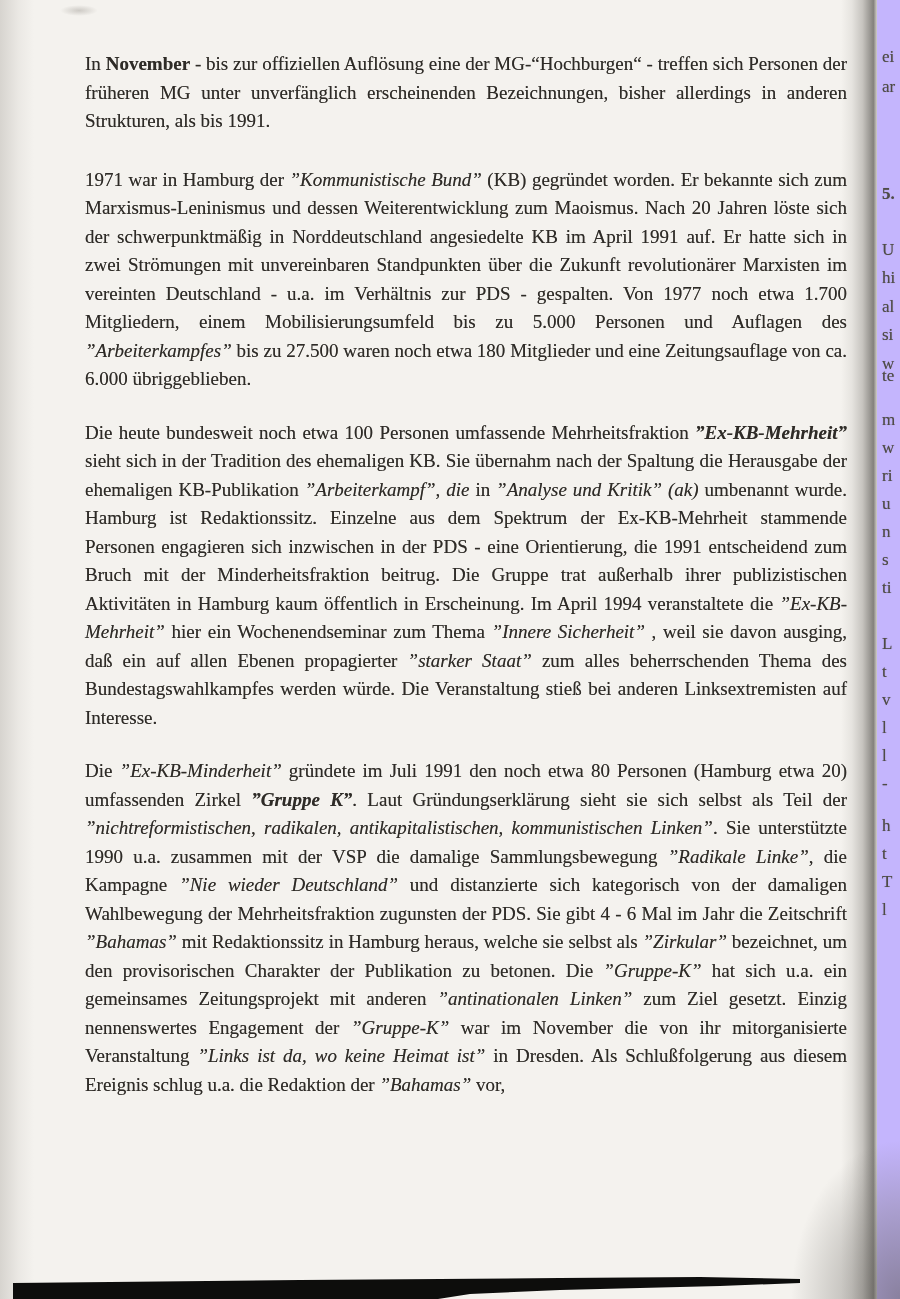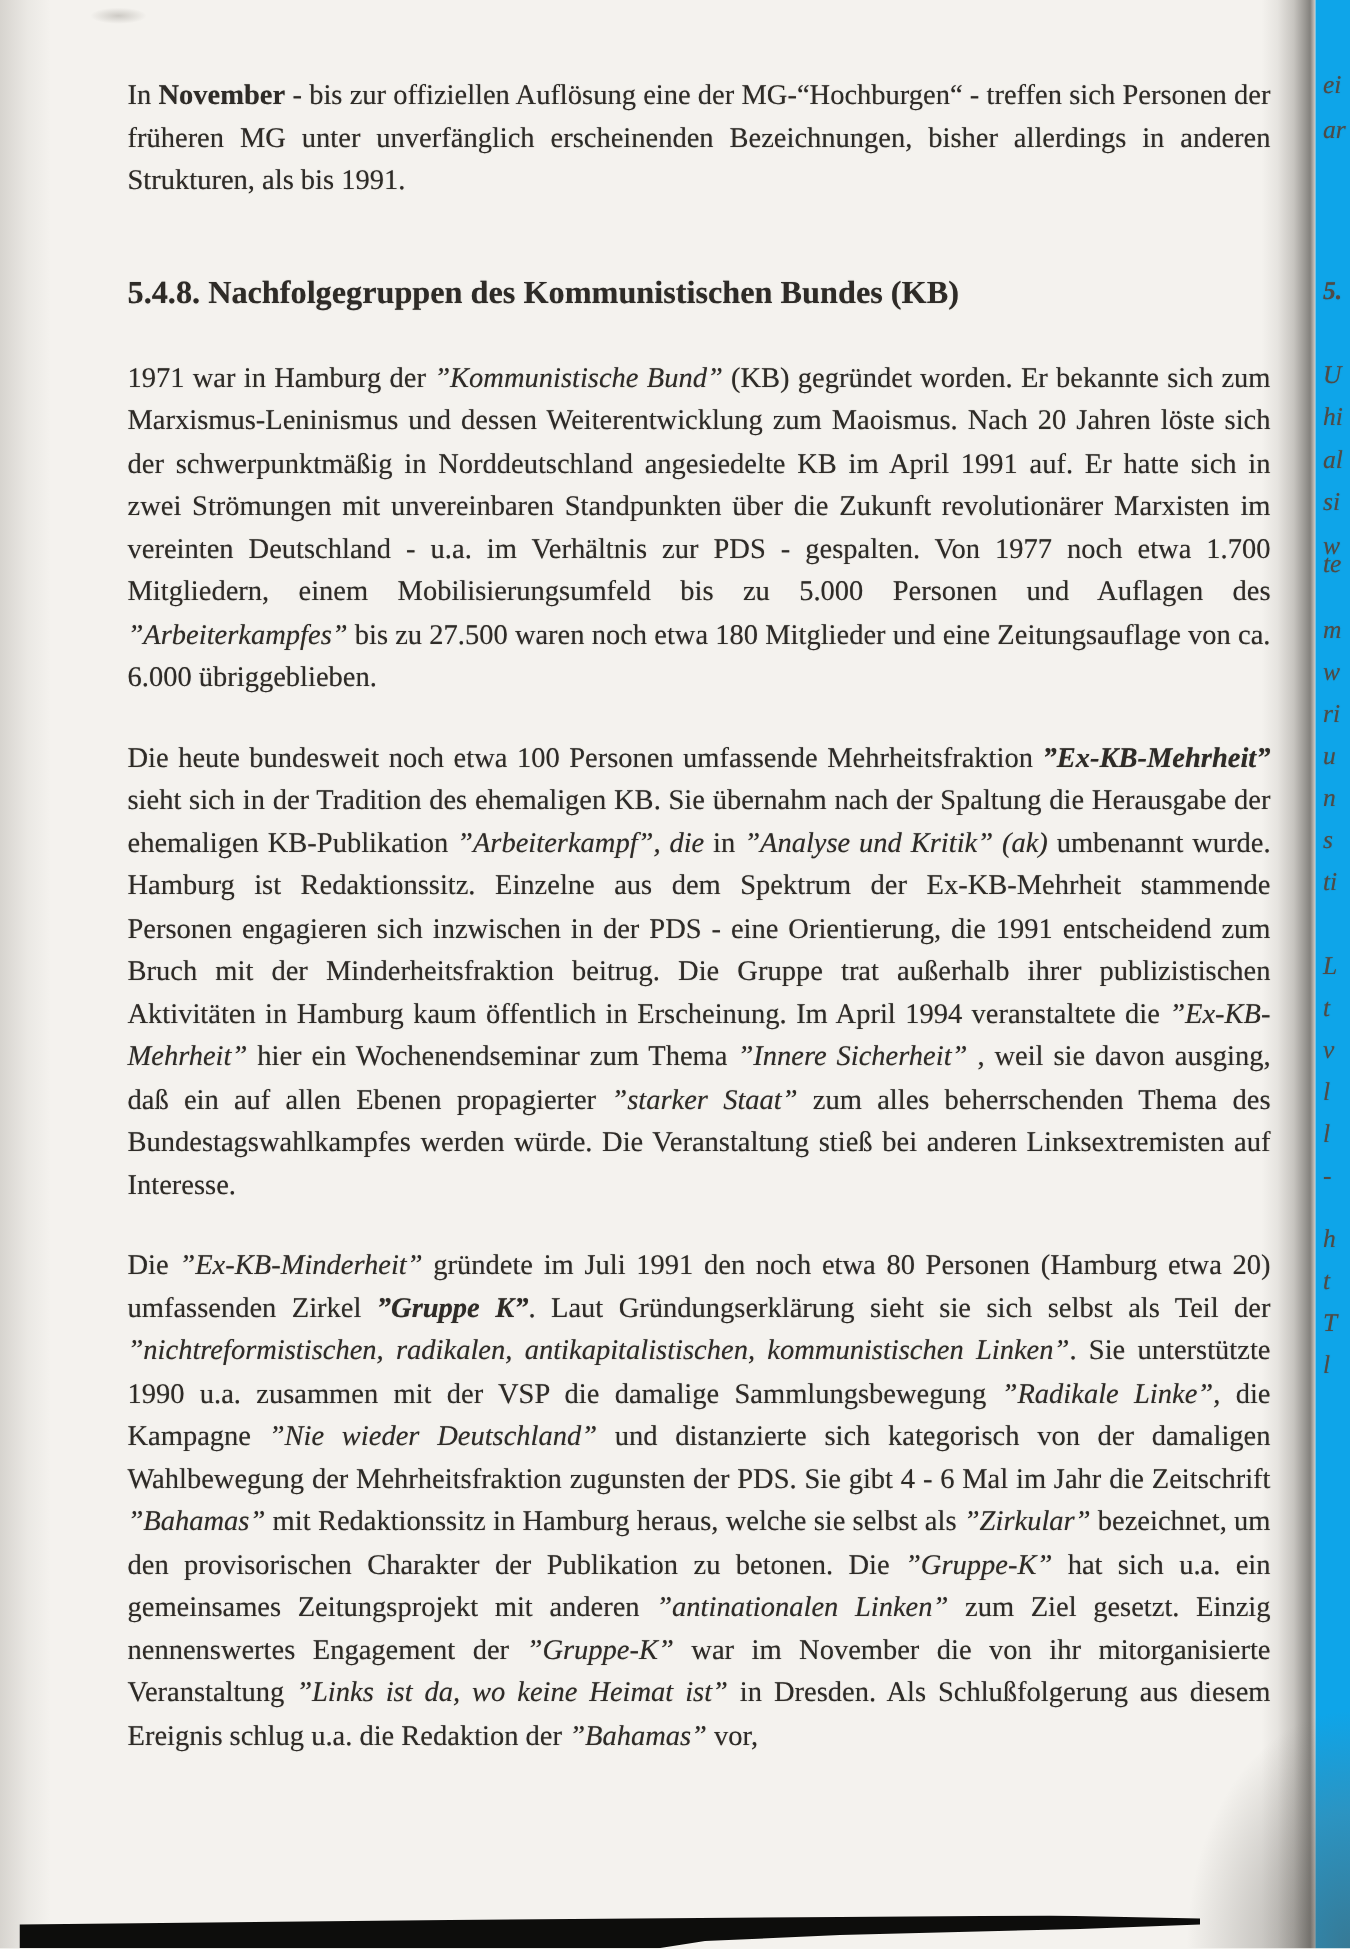--- a/index.html
+++ b/index.html
@@ -47,22 +47,21 @@
       rgba(105,100,93,0.10) 30%,
       rgba(92,88,82,0.30) 60%,
       rgba(74,71,66,0.52) 80%,
       rgba(62,60,56,0.62) 90%,
       rgba(130,126,120,0.30) 100%);
   }
 
   .next-page{
     position:absolute;top:0;right:0;width:23px;height:100%;
     background:linear-gradient(90deg,#d9d6d1 0px,#eeedе9 4px,#f2f1ed 10px,#f4f3ef 100%);
-    background-color:#0ea5e9;
-    font-style:italic;
+    background-color:#c4b5fd;
   }
   .frag-col{position:absolute;inset:0;overflow:hidden;}
   .frag-col span{
     position:absolute;left:5px;font-size:17px;line-height:20px;color:#4e4b46;
     text-shadow:0 0 0.7px rgba(78,75,70,0.6);white-space:nowrap;
   }
 
   .corner-shade{
     position:absolute;right:0;bottom:0;width:110px;height:160px;
     background:radial-gradient(ellipse at 100% 100%,
@@ -79,21 +78,20 @@
 <body>
 
 <div class="scan">
 
   <div class="left-edge-shade"></div>
   <div class="smudge"></div>
 
   <div class="content">
     <p class="body-text p1"><span>In </span><span class="bd">November</span><span> - bis zur offiziellen Auflösung eine der MG-“Hochburgen“ - treffen sich Personen der früheren MG unter unverfänglich erscheinenden Bezeichnungen, bisher allerdings in anderen Strukturen, als bis 1991.</span></p>
 
-    <h2 class="heading">5.4.8. Nachfolgegruppen des Kommunistischen Bundes (KB)</h2>
 
     <p class="body-text p2"><span>1971 war in Hamburg der </span><span class="it">”Kommunistische Bund”</span><span> (KB) gegründet worden. Er bekannte sich zum Marxismus-Leninismus und dessen Weiterentwicklung zum Maoismus. Nach 20 Jahren löste sich der schwerpunktmäßig in Norddeutschland angesiedelte KB im April 1991 auf. Er hatte sich in zwei Strömungen mit unvereinbaren Standpunkten über die Zukunft revolutionärer Marxisten im vereinten Deutschland - u.a. im Verhältnis zur PDS - gespalten. Von 1977 noch etwa 1.700 Mitgliedern, einem Mobilisierungsumfeld bis zu 5.000 Personen und Auflagen des </span><span class="it">”Arbeiterkampfes”</span><span> bis zu 27.500 waren noch etwa 180 Mitglieder und eine Zeitungsauflage von ca. 6.000 übriggeblieben.</span></p>
 
     <p class="body-text p3"><span>Die heute bundesweit noch etwa 100 Personen umfassende Mehrheitsfraktion </span><span class="it bd">”Ex-KB-Mehrheit”</span><span> sieht sich in der Tradition des ehemaligen KB. Sie übernahm nach der Spaltung die Herausgabe der ehemaligen KB-Publikation </span><span class="it">”Arbeiterkampf”, die</span><span> in </span><span class="it">”Analyse und Kritik” (ak)</span><span> umbenannt wurde. Hamburg ist Redaktionssitz. Einzelne aus dem Spektrum der Ex-KB-Mehrheit stammende Personen engagieren sich inzwischen in der PDS - eine Orientierung, die 1991 entscheidend zum Bruch mit der Minderheitsfraktion beitrug. Die Gruppe trat außerhalb ihrer publizistischen Aktivitäten in Hamburg kaum öffentlich in Erscheinung. Im April 1994 veranstaltete die </span><span class="it">”Ex-KB-Mehrheit”</span><span> hier ein Wochenendseminar zum Thema </span><span class="it">”Innere Sicherheit”</span><span> , weil sie davon ausging, daß ein auf allen Ebenen propagierter </span><span class="it">”starker Staat”</span><span> zum alles beherrschenden Thema des Bundestagswahlkampfes werden würde. Die Veranstaltung stieß bei anderen Linksextremisten auf Interesse.</span></p>
 
     <p class="body-text p4"><span>Die </span><span class="it">”Ex-KB-Minderheit”</span><span> gründete im Juli 1991 den noch etwa 80 Personen (Hamburg etwa 20) umfassenden Zirkel </span><span class="it bd">”Gruppe K”</span><span>. Laut Gründungserklärung sieht sie sich selbst als Teil der </span><span class="it">”nichtreformistischen, radikalen, antikapitalistischen, kommunistischen Linken”</span><span>. Sie unterstützte 1990 u.a. zusammen mit der VSP die damalige Sammlungsbewegung </span><span class="it">”Radikale Linke”</span><span>, die Kampagne </span><span class="it">”Nie wieder Deutschland”</span><span> und distanzierte sich kategorisch von der damaligen Wahlbewegung der Mehrheitsfraktion zugunsten der PDS. Sie gibt 4 - 6 Mal im Jahr die Zeitschrift </span><span class="it">”Bahamas”</span><span> mit Redaktionssitz in Hamburg heraus, welche sie selbst als </span><span class="it">”Zirkular”</span><span> bezeichnet, um den provisorischen Charakter der Publikation zu betonen. Die </span><span class="it">”Gruppe-K”</span><span> hat sich u.a. ein gemeinsames Zeitungsprojekt mit anderen </span><span class="it">”antinationalen Linken”</span><span> zum Ziel gesetzt. Einzig nennenswertes Engagement der </span><span class="it">”Gruppe-K”</span><span> war im November die von ihr mitorganisierte Veranstaltung </span><span class="it">”Links ist da, wo keine Heimat ist”</span><span> in Dresden. Als Schlußfolgerung aus diesem Ereignis schlug u.a. die Redaktion der </span><span class="it">”Bahamas”</span><span> vor,</span></p>
 
   </div>
 
   <div class="gutter"></div>

